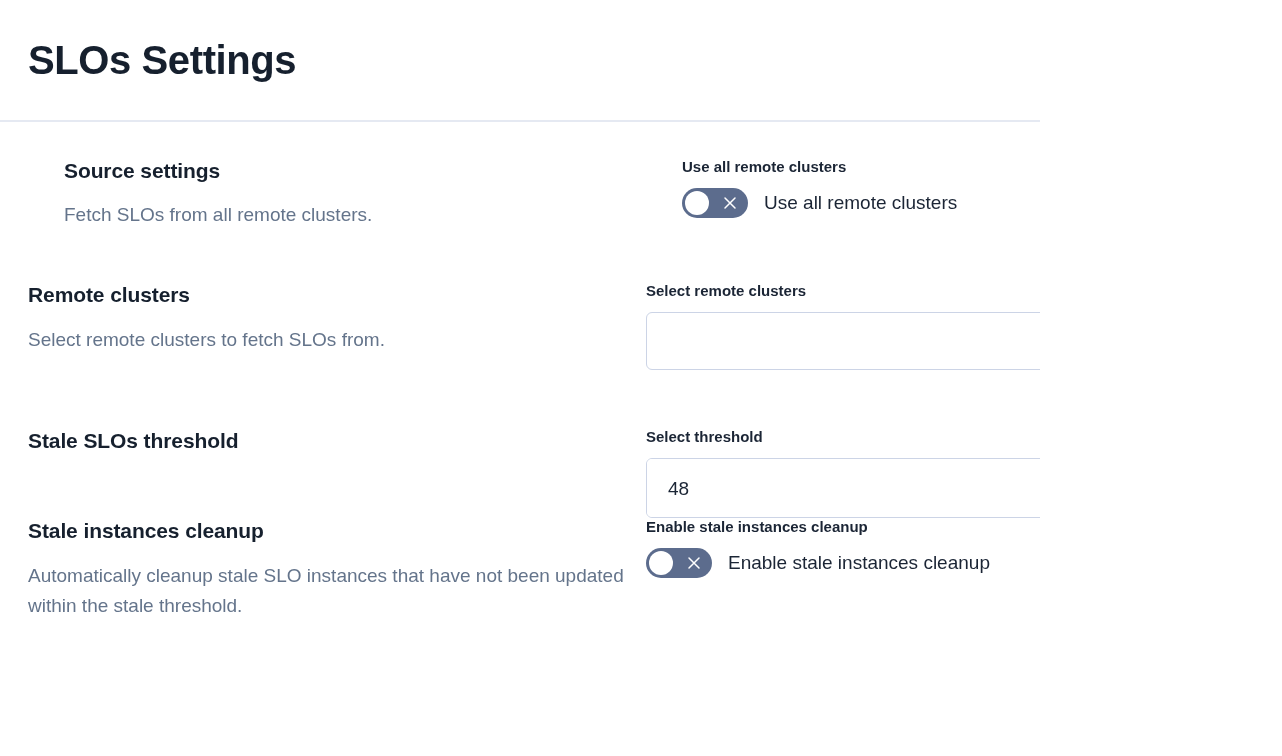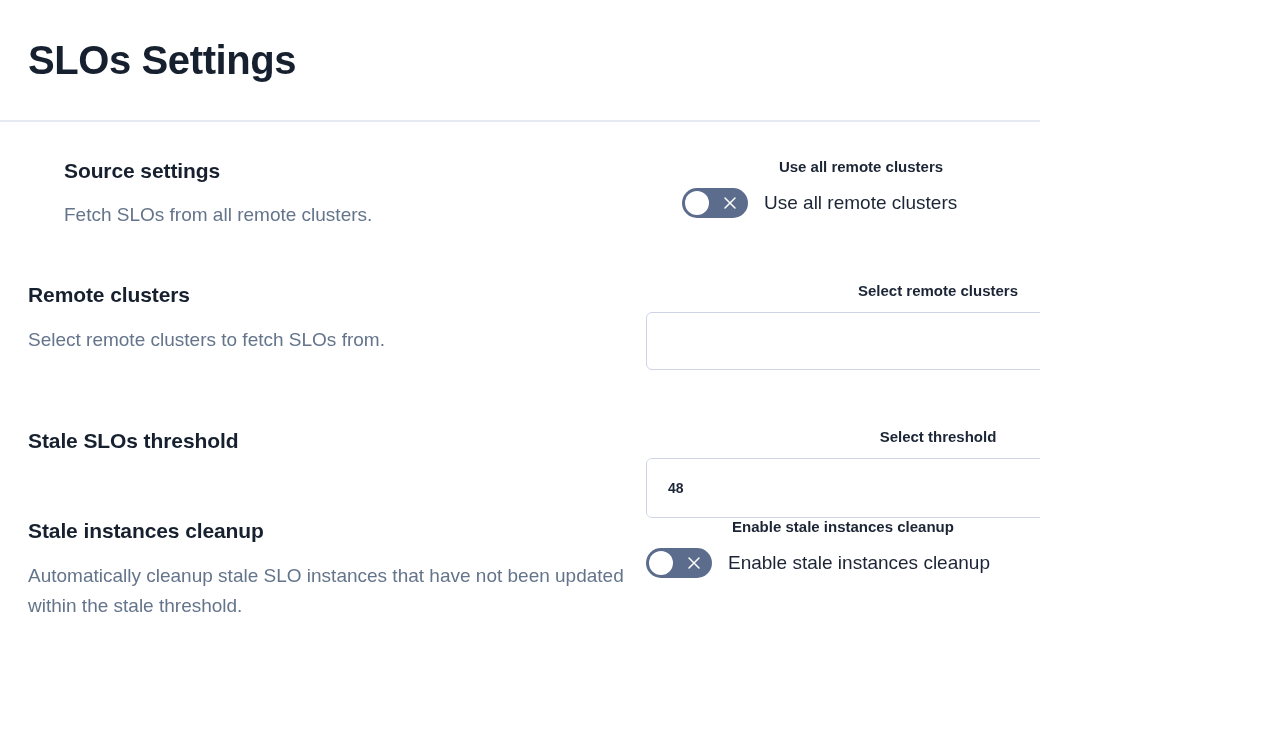--- a/index.html
+++ b/index.html
@@ -43,21 +43,21 @@
   
   .settings-body {
     padding: 36px 0 0 0;
   }
   .setting-row {
     display: flex;
     align-items: flex-start;
     padding: 0 0 0 28px;
   }
   .setting-row .col-left  { width: 618px; flex: 0 0 618px; padding-right: 20px; }
-  .setting-row .col-right { flex: 1 1 auto; text-align: center; }
+  .setting-row .col-right { flex: 1 1 auto; }
 
   .setting-heading {
     font-size: 21px;
     font-weight: bold;
     color: #16202e;
     line-height: 1.25;
     letter-spacing: -0.1px;
   }
   .setting-desc {
     margin-top: 16px;
@@ -158,24 +158,23 @@
   }
   .number-field {
     position: relative;
     flex: 1 1 auto;
     display: flex;
     align-items: center;
     padding: 0 46px 0 21px;
     background: #ffffff;
   }
   .number-value {
-    font-size: 14px;
+    font-size: 19px;
     color: #1b2535;
     line-height: 1;
-    font-weight: bold;
   }
   .stepper {
     position: absolute;
     right: 10px;
     top: 50%;
     transform: translateY(-50%);
     width: 24px;
     height: 30px;
     border-radius: 5px;
     background: #f1f2f5;

